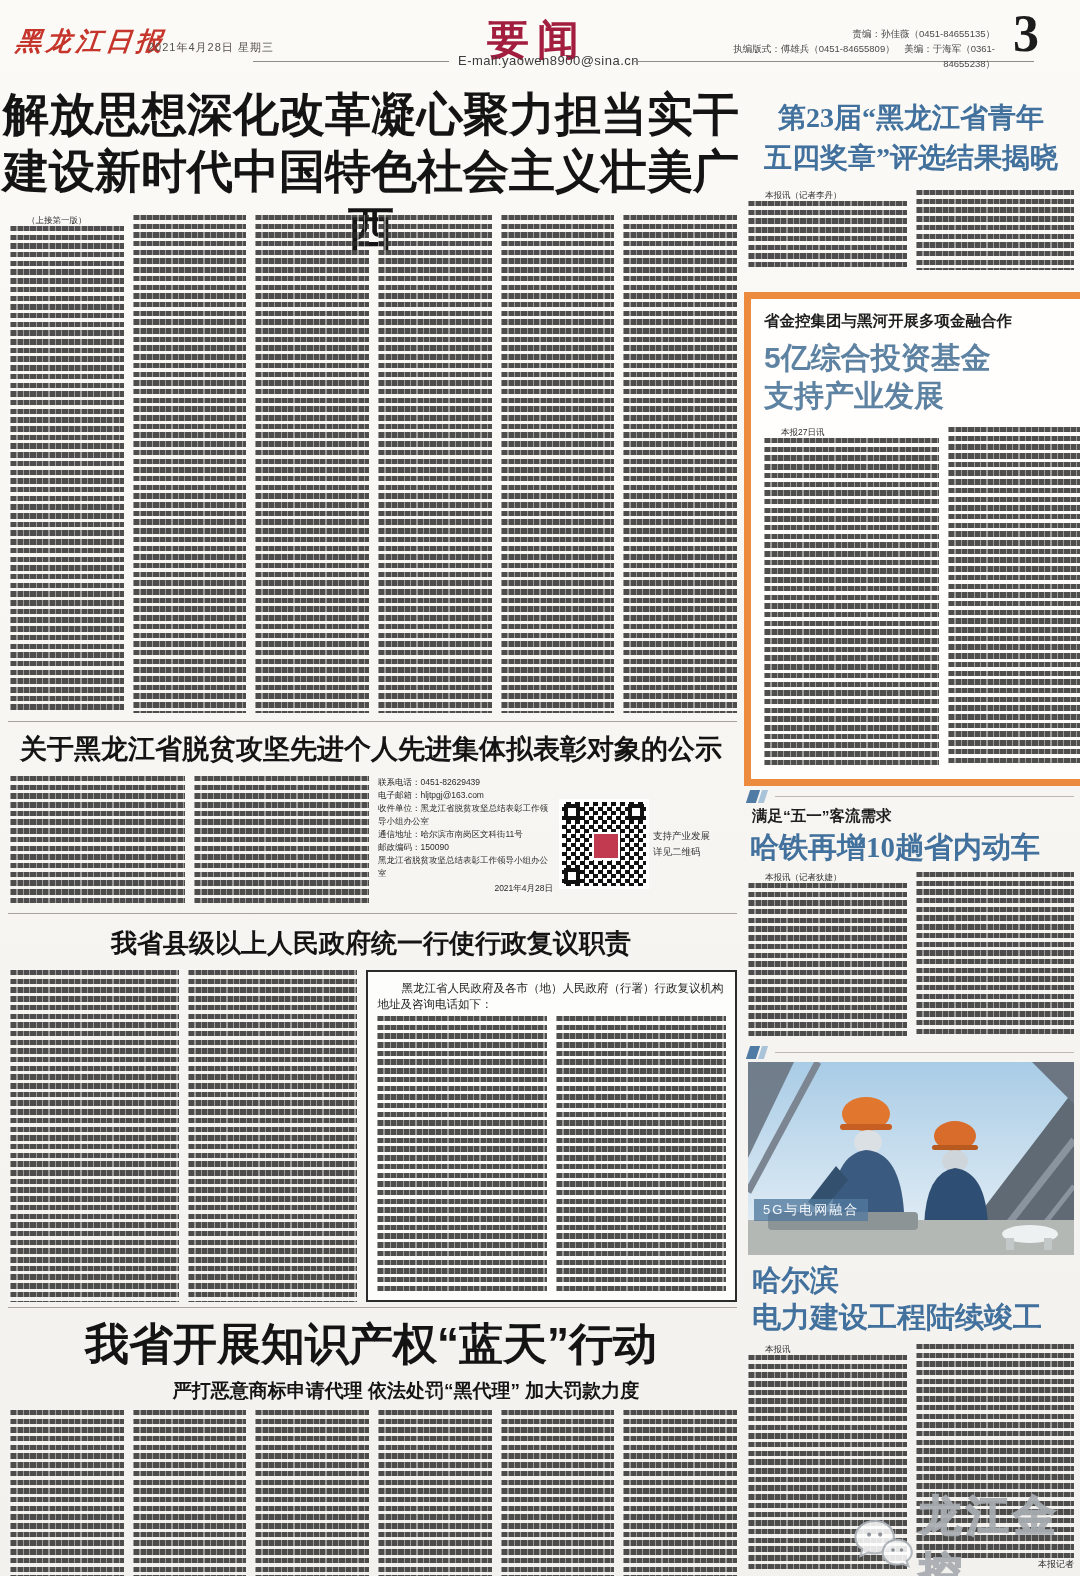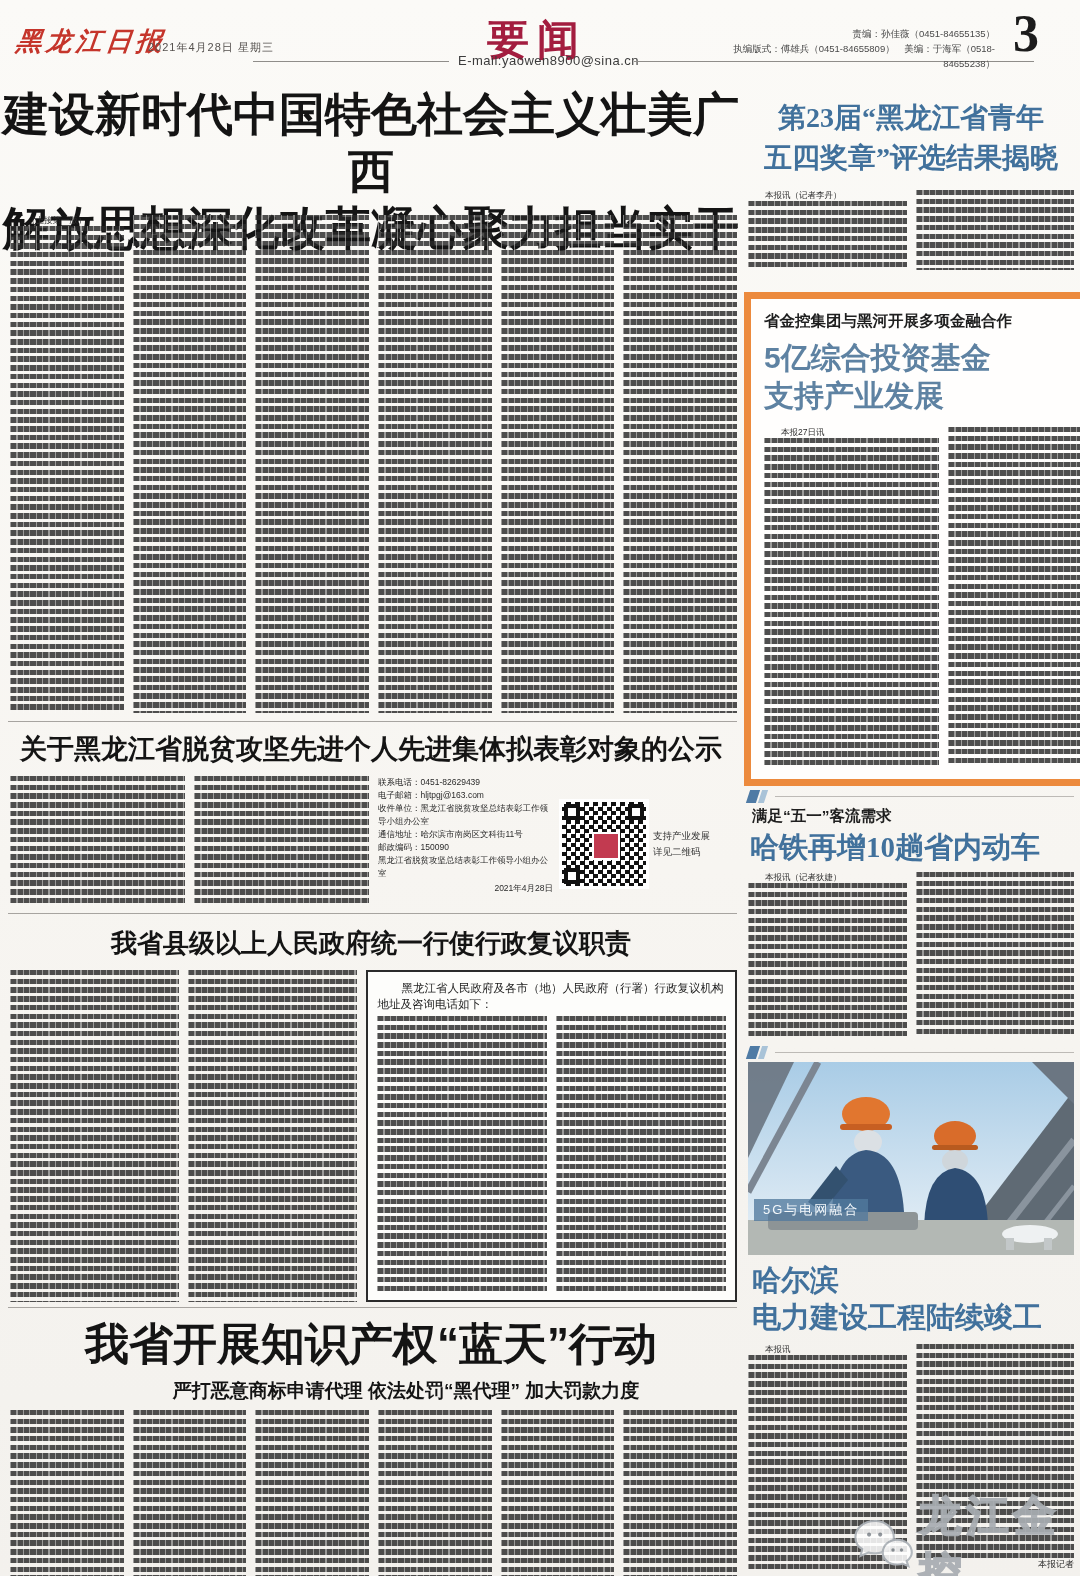--- a/index.html
+++ b/index.html
@@ -71,27 +71,27 @@
   <div class="abs masthead" style="left:16px;top:24px;">黑龙江日报</div>
   <div class="abs date" style="left:148px;top:40px;">2021年4月28日 星期三</div>
 
   <div class="abs section-title" style="left:487px;top:12px;">要闻</div>
   <div class="abs hline" style="left:253px;top:61px;width:196px;"></div>
   <div class="abs email" style="left:458px;top:53px;">E-mail:yaowen8900@sina.cn</div>
   <div class="abs hline" style="left:634px;top:61px;width:400px;"></div>
 
   <div class="abs editors" style="left:700px;top:26px;width:295px;">
     <div>责编：孙佳薇（0451-84655135）</div>
-    <div>执编版式：傅雄兵（0451-84655809）　美编：于海军（0518-84655238）</div>
+    <div>执编版式：傅雄兵（0451-84655809）　美编：于海军（0361-84655238）</div>
   </div>
   <div class="abs pagenum" style="left:1013px;top:4px;">3</div>
 
   <div class="abs h-black" style="left:0;top:86px;width:742px;font-size:46px;line-height:57px;">
+    <div>解放思想深化改革凝心聚力担当实干</div>
     <div>建设新时代中国特色社会主义壮美广西</div>
-    <div>解放思想深化改革凝心聚力担当实干</div>
   </div>
 
   <div class="abs cols" style="left:10px;top:215px;width:727px;height:498px;">
     <div class="col">
       <div class="lead">（上接第一版）</div>
       <div class="fill"></div>
     </div>
     <div class="col">
         <div class="fill"></div>
       </div>

